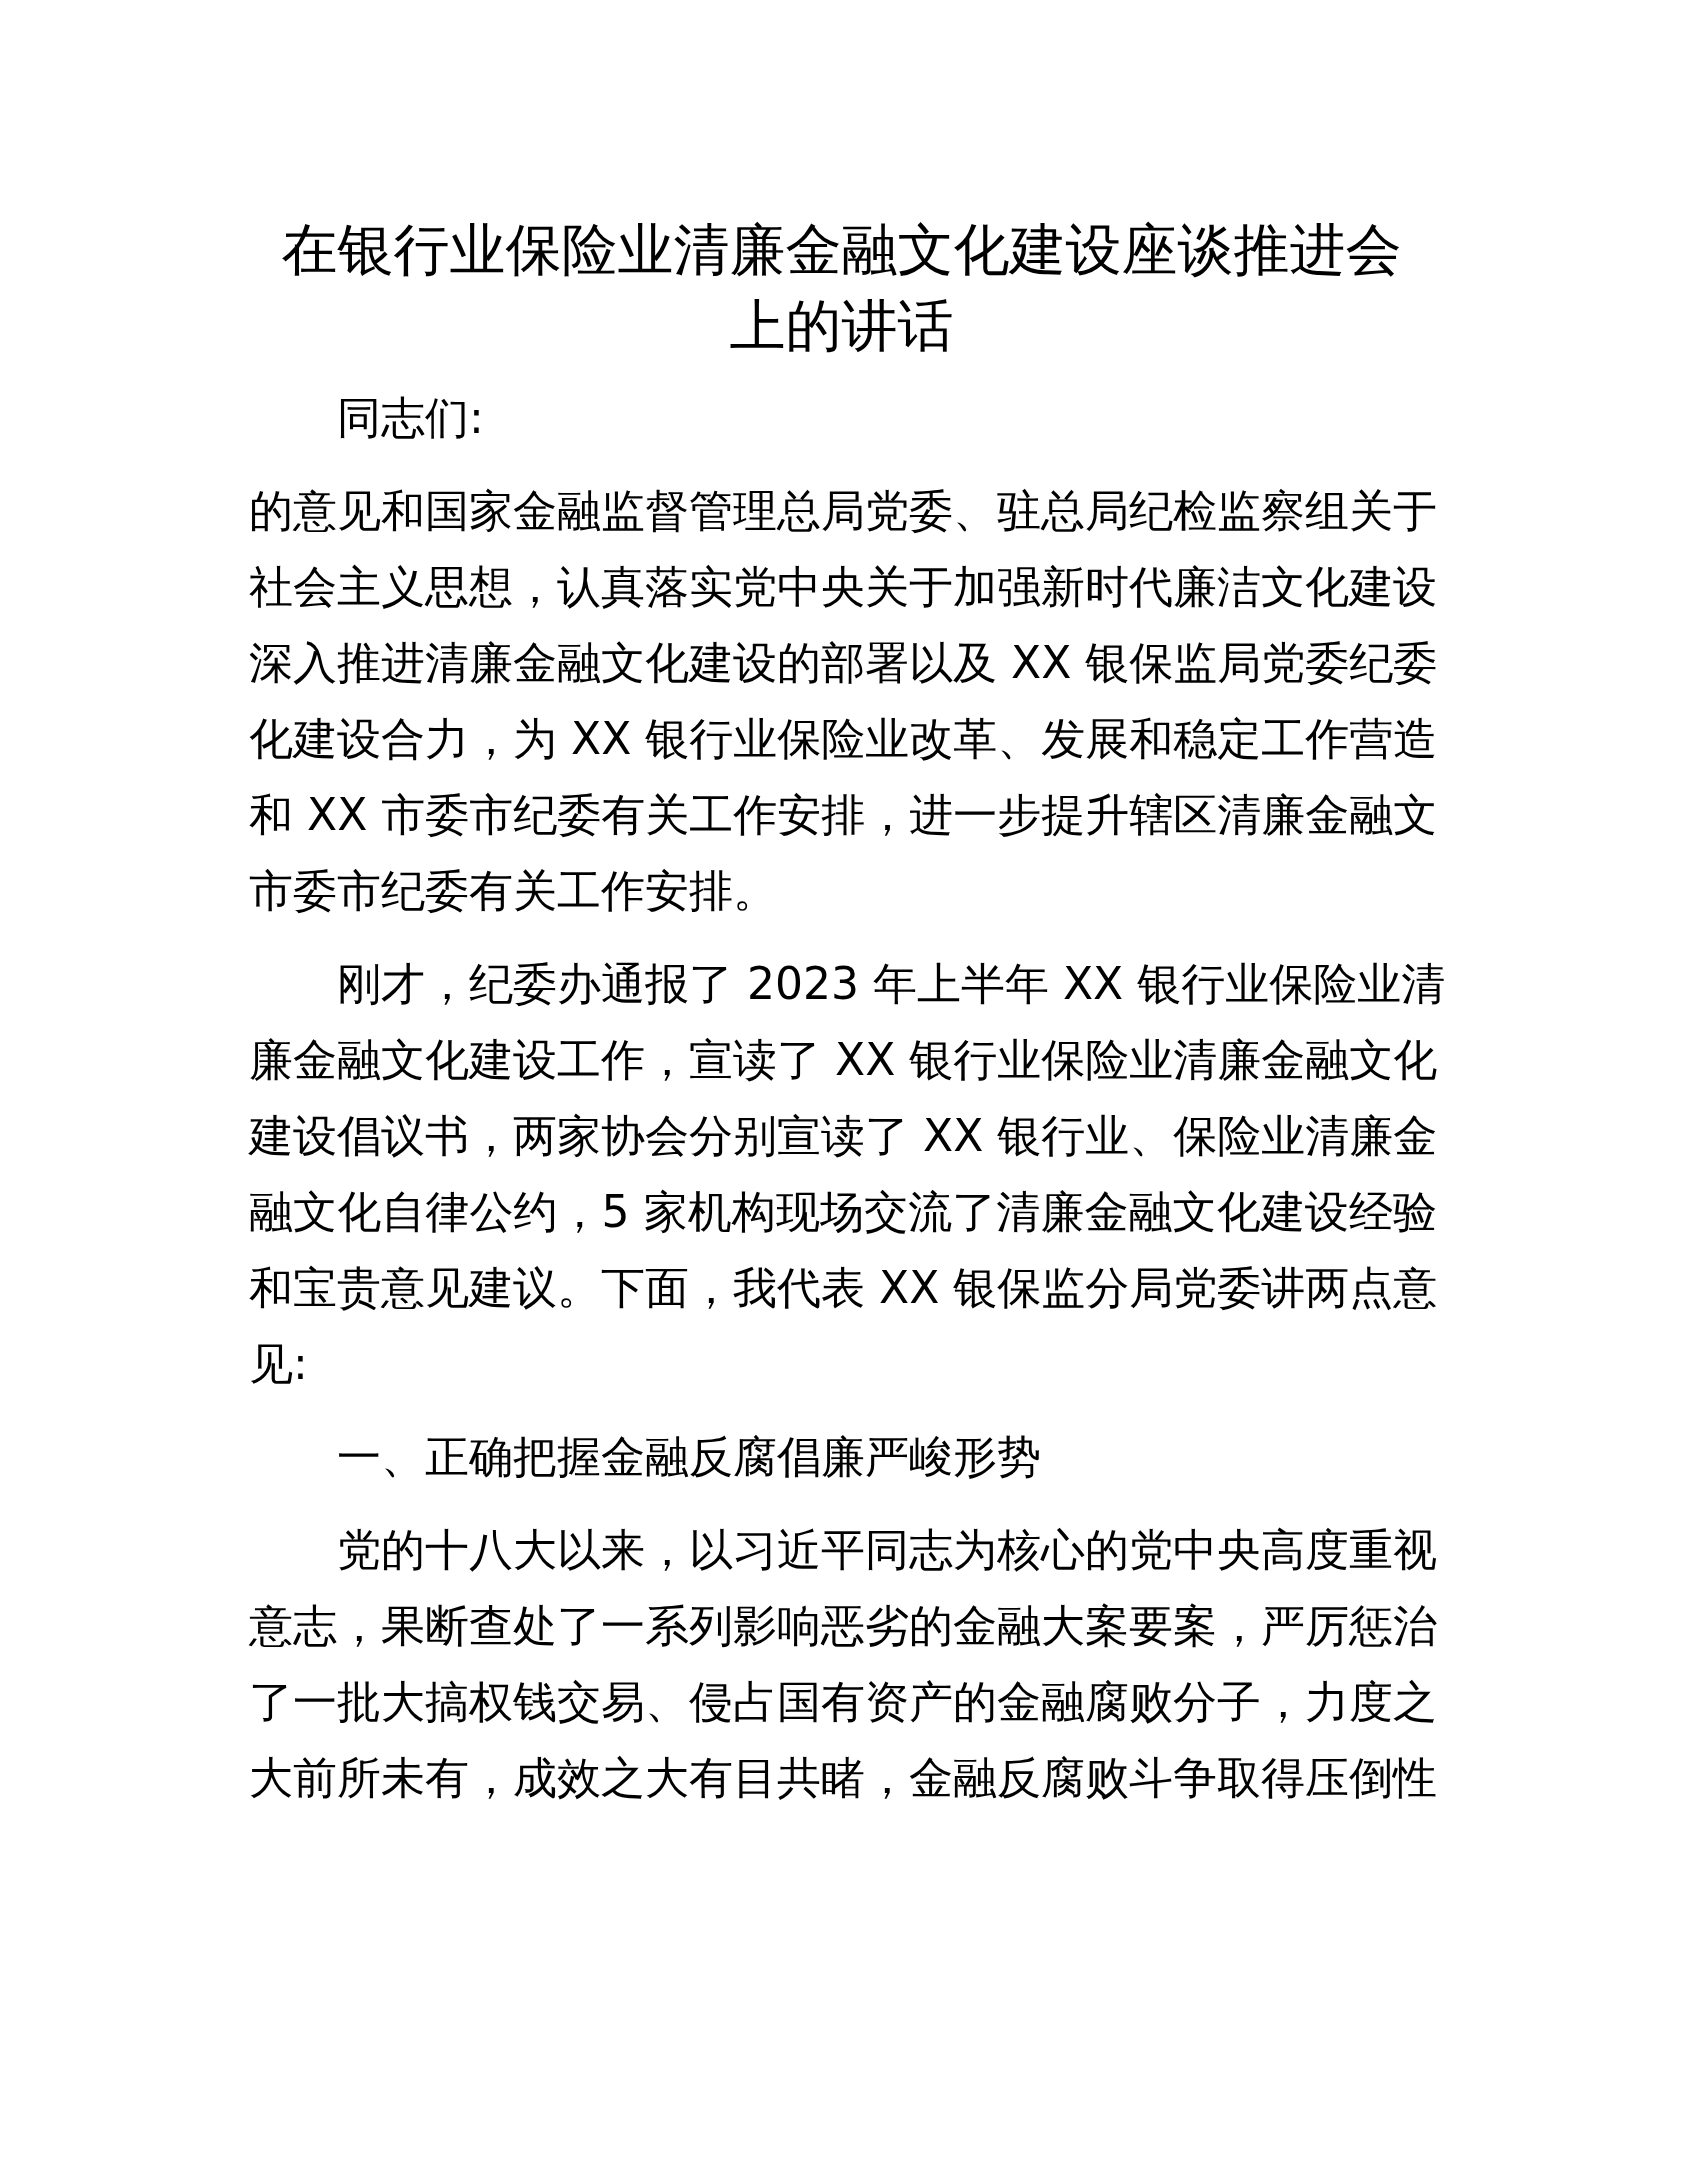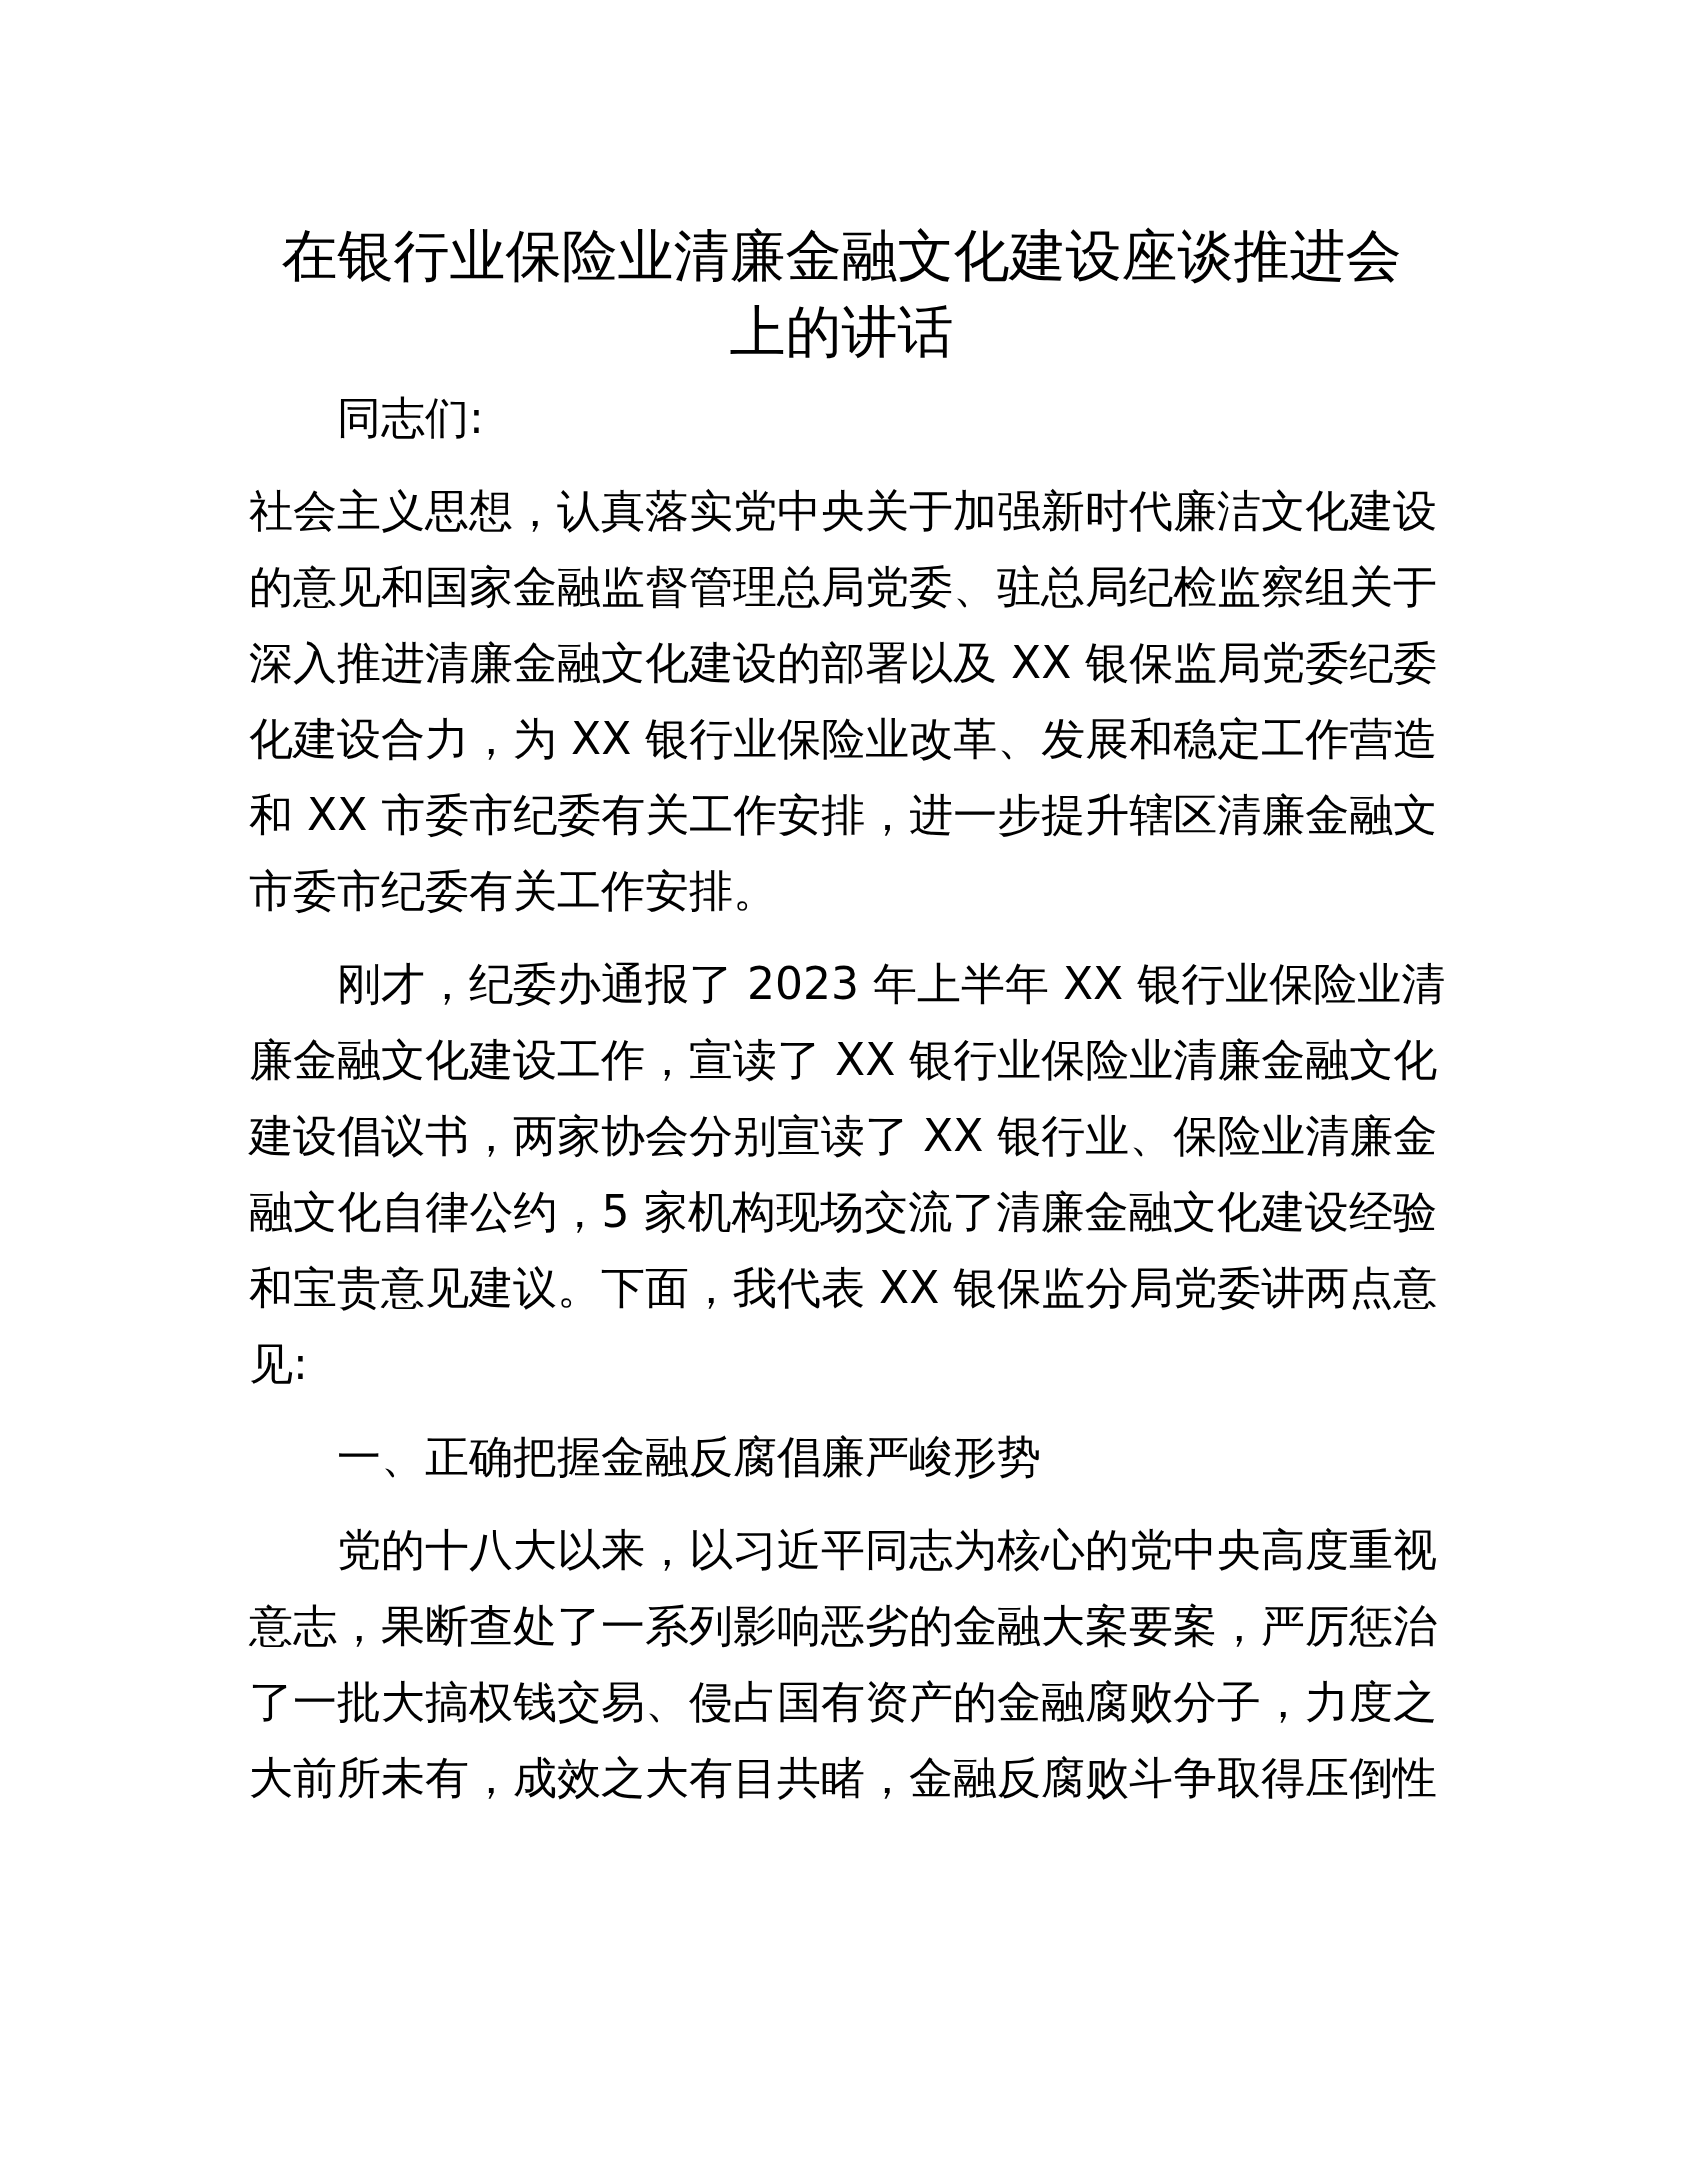--- a/index.html
+++ b/index.html
@@ -15,34 +15,34 @@
           text-align: justify; text-align-last: justify; overflow: visible; }
   .line.last { text-align-last: left; }
   .line.indent { padding-left: 88px; }
   .heading .line { text-align-last: left; }
 </style>
 </head>
 <body>
 
 <div class="page">
 
-  <div class="title" style="top:218px;">
+  <div class="title" style="top:212px;">
     <span class="tline">在银行业保险业清廉金融文化建设座谈推进会</span>
     <span class="tline">上的讲话</span>
   </div>
 
   <div class="body">
 
     <div class="para">
       <span class="line indent last">同志们:</span>
     </div>
 
     <div class="para">
+      <span class="line">的意见和国家金融监督管理总局党委、驻总局纪检监察组关于</span>
       <span class="line">社会主义思想，认真落实党中央关于加强新时代廉洁文化建设</span>
-      <span class="line">的意见和国家金融监督管理总局党委、驻总局纪检监察组关于</span>
       <span class="line">深入推进清廉金融文化建设的部署以及 XX 银保监局党委纪委</span>
       <span class="line">化建设合力，为 XX 银行业保险业改革、发展和稳定工作营造</span>
       <span class="line">和 XX 市委市纪委有关工作安排，进一步提升辖区清廉金融文</span>
       <span class="line last">市委市纪委有关工作安排。</span>
     </div>
 
     <div class="para">
       <span class="line indent">刚才，纪委办通报了 2023 年上半年 XX 银行业保险业清</span>
       <span class="line">廉金融文化建设工作，宣读了 XX 银行业保险业清廉金融文化</span>
       <span class="line">建设倡议书，两家协会分别宣读了 XX 银行业、保险业清廉金</span>

